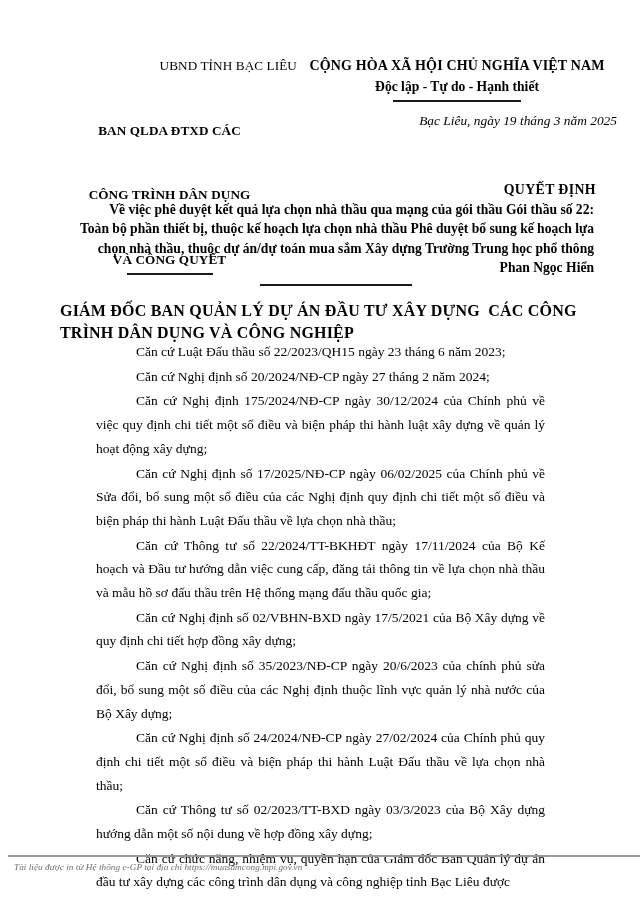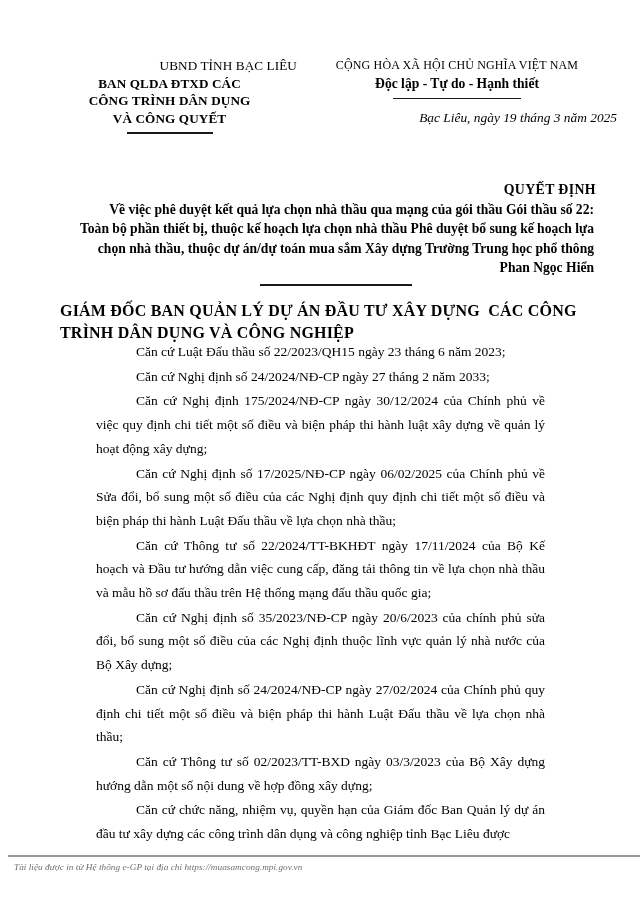--- a/index.html
+++ b/index.html
@@ -43,20 +43,21 @@
   .header-left .org-line1 {
     font-size: 13.2px;
     font-weight: normal;
     letter-spacing: 0.1px;
     text-align: right;
   }
   .header-left .org-bold {
     font-size: 13.2px;
     font-weight: bold;
     letter-spacing: 0.1px;
+    margin-top: 47px;
   }
   .rule-short {
     width: 86px;
     height: 1.4px;
     background: #1a1a1a;
     margin: 5px auto 0 auto;
   }
   .doc-number {
     position: absolute;
     top: 143px;
@@ -65,22 +66,22 @@
     line-height: 1.2;
     white-space: nowrap;
   }
 
   .header-right {
     width: 320px;
     text-align: center;
     line-height: 1.35;
   }
   .header-right .nation {
-    font-size: 12px;
-    font-weight: normal;
+    font-size: 14px;
+    font-weight: bold;
     letter-spacing: 0.15px;
   }
   .header-right .motto {
     font-size: 13.6px;
     font-weight: bold;
     margin-top: 2px;
   }
   .rule-motto {
     width: 128px;
     height: 1.4px;
@@ -203,24 +204,25 @@
   <div class="title-block">
     <div class="title-main">QUYẾT ĐỊNH</div>
     <div class="title-sub">Về việc phê duyệt kết quả lựa chọn nhà thầu qua mạng của gói thầu Gói thầu số 22: Toàn bộ phần thiết bị, thuộc kế hoạch lựa chọn nhà thầu Phê duyệt bổ sung kế hoạch lựa chọn nhà thầu, thuộc dự án/dự toán mua sắm Xây dựng Trường Trung học phổ thông Phan Ngọc Hiển</div>
     <div class="rule-title"></div>
   </div>
 
   <div class="signer-heading">GIÁM ĐỐC BAN QUẢN LÝ DỰ ÁN ĐẦU TƯ XÂY DỰNG  CÁC CÔNG TRÌNH DÂN DỤNG VÀ CÔNG NGHIỆP</div>
 
   <div class="body-text">
     <p>Căn cứ Luật Đấu thầu số 22/2023/QH15 ngày 23 tháng 6 năm 2023;</p>
-    <p>Căn cứ Nghị định số 24/2024/NĐ-CP ngày 27 tháng 2 năm 2033;</p>
+    <p>Căn cứ Nghị định số 20/2024/NĐ-CP ngày 27 tháng 2 năm 2024;</p>
     <p>Căn cứ Nghị định 175/2024/NĐ-CP ngày 30/12/2024 của Chính phủ về việc quy định chi tiết một số điều và biện pháp thi hành luật xây dựng về quản lý hoạt động xây dựng;</p>
     <p>Căn cứ Nghị định số 17/2025/NĐ-CP ngày 06/02/2025 của Chính phủ về Sửa đổi, bổ sung một số điều của các Nghị định quy định chi tiết một số điều và biện pháp thi hành Luật Đấu thầu về lựa chọn nhà thầu;</p>
     <p>Căn cứ Thông tư số 22/2024/TT-BKHĐT ngày 17/11/2024 của Bộ Kế hoạch và Đầu tư hướng dẫn việc cung cấp, đăng tải thông tin về lựa chọn nhà thầu và mẫu hồ sơ đấu thầu trên Hệ thống mạng đấu thầu quốc gia;</p>
+    <p>Căn cứ Nghị định số 02/VBHN-BXD ngày 17/5/2021 của Bộ Xây dựng về quy định chi tiết hợp đồng xây dựng;</p>
     <p>Căn cứ Nghị định số 35/2023/NĐ-CP ngày 20/6/2023 của chính phủ sửa đổi, bổ sung một số điều của các Nghị định thuộc lĩnh vực quản lý nhà nước của Bộ Xây dựng;</p>
     <p>Căn cứ Nghị định số 24/2024/NĐ-CP ngày 27/02/2024 của Chính phủ quy định chi tiết một số điều và biện pháp thi hành Luật Đấu thầu về lựa chọn nhà thầu;</p>
     <p>Căn cứ Thông tư số 02/2023/TT-BXD ngày 03/3/2023 của Bộ Xây dựng hướng dẫn một số nội dung về hợp đồng xây dựng;</p>
     <p>Căn cứ chức năng, nhiệm vụ, quyền hạn của Giám đốc Ban Quản lý dự án đầu tư xây dựng các công trình dân dụng và công nghiệp tỉnh Bạc Liêu được</p>
   </div>
 
   <div class="footer">
     <div class="footer-rule"></div>
     <div class="footer-text">Tài liệu được in từ Hệ thống e-GP tại địa chỉ https://muasamcong.mpi.gov.vn</div>
   </div>

